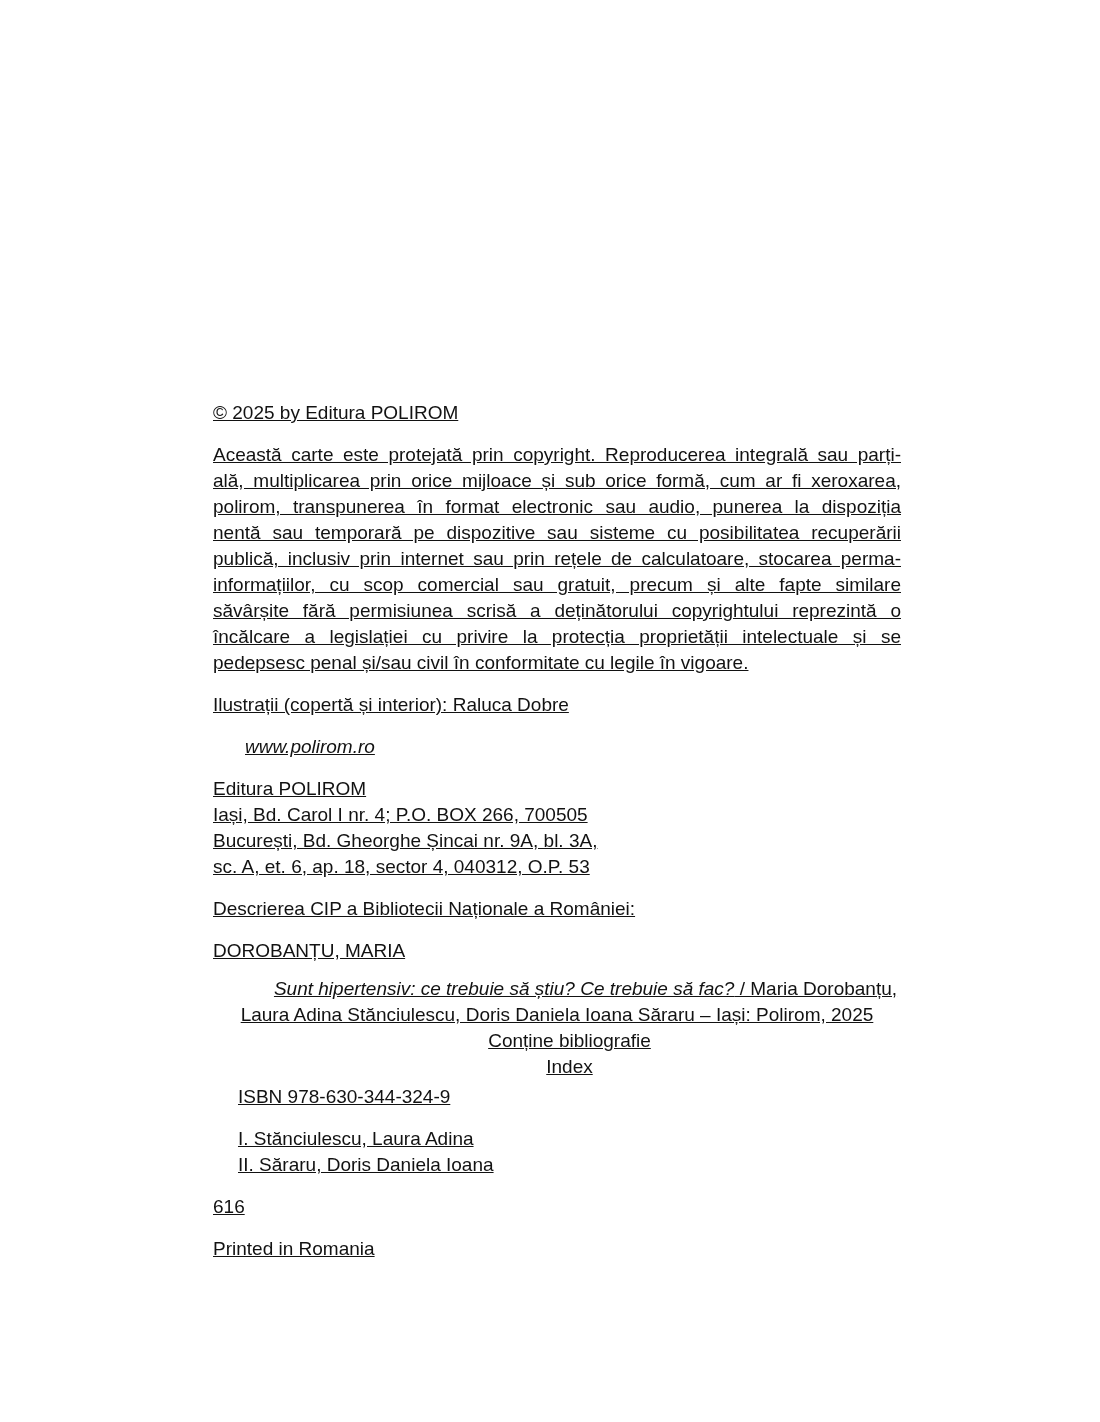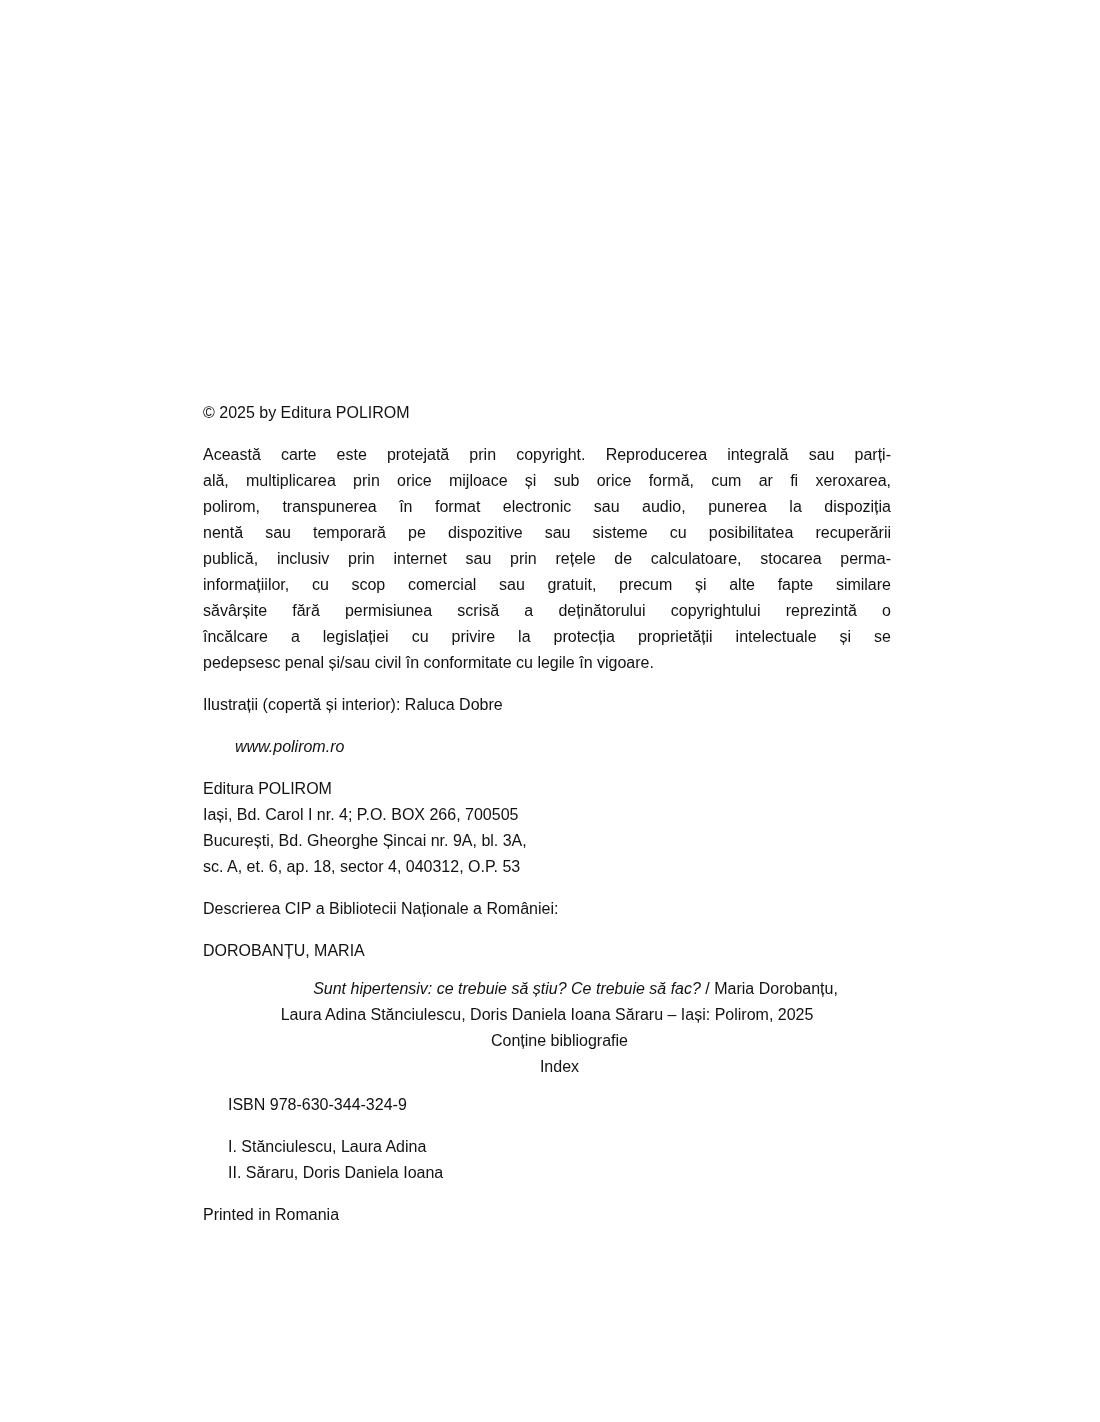--- a/index.html
+++ b/index.html
@@ -15,25 +15,26 @@
     color: #121212;
   }
   .page {
     position: relative;
     width: 1100px;
     height: 1422px;
     background: #ffffff;
   }
   .content {
     position: absolute;
-    left: 203px;
+    left: 213px;
     top: 400px;
     width: 688px;
-    font-size: 16px;
+    font-size: 19px;
     line-height: 26px;
+    text-decoration: underline;
   }
   .block {
     margin: 0 0 16px 0;
   }
   .line {
     white-space: nowrap;
   }
   .jline {
     white-space: normal;
     text-align: justify;
@@ -94,24 +95,25 @@
 
     <div class="block para tight">
       <div class="line indent">
         <span class="italic">Sunt hipertensiv: ce trebuie să știu? Ce trebuie să fac?</span><span> / Maria Dorobanțu,</span>
       </div>
       <div class="line">Laura Adina Stănciulescu, Doris Daniela Ioana Săraru – Iași: Polirom, 2025</div>
       <div class="line indent">Conține bibliografie</div>
       <div class="line indent">Index</div>
     </div>
 
-    <div class="block line indent" style="margin-top:12px;">ISBN 978-630-344-324-9</div>
+    <div class="block line indent" style="margin-top:4px;">ISBN 978-630-344-324-9</div>
 
     <div class="block para">
       <div class="line indent">I. Stănciulescu, Laura Adina</div>
       <div class="line indent">II. Săraru, Doris Daniela Ioana</div>
     </div>
 
+    <div class="block line gap-sm">616</div>
 
     <div class="block line" style="margin-top:16px;">Printed in Romania</div>
 
   </div>
 </div>
 
 </body></html>

